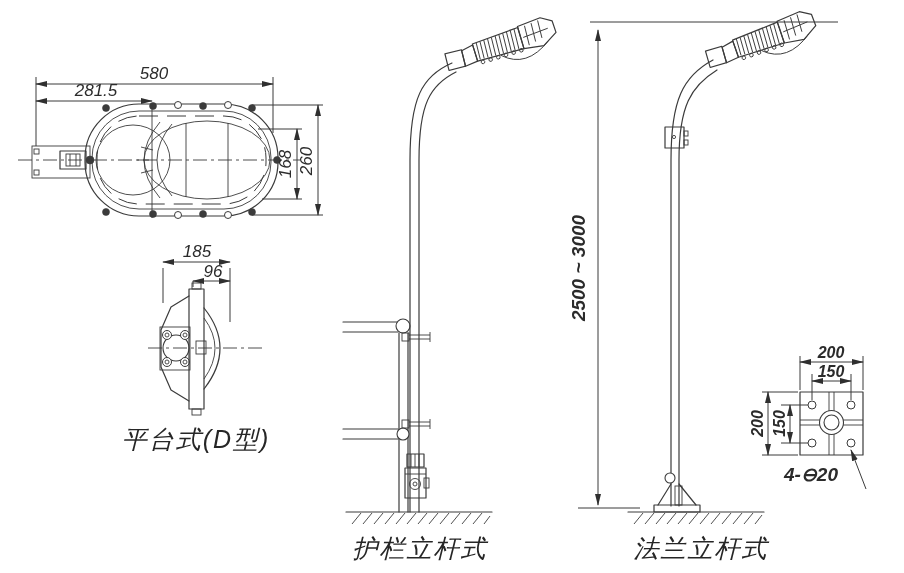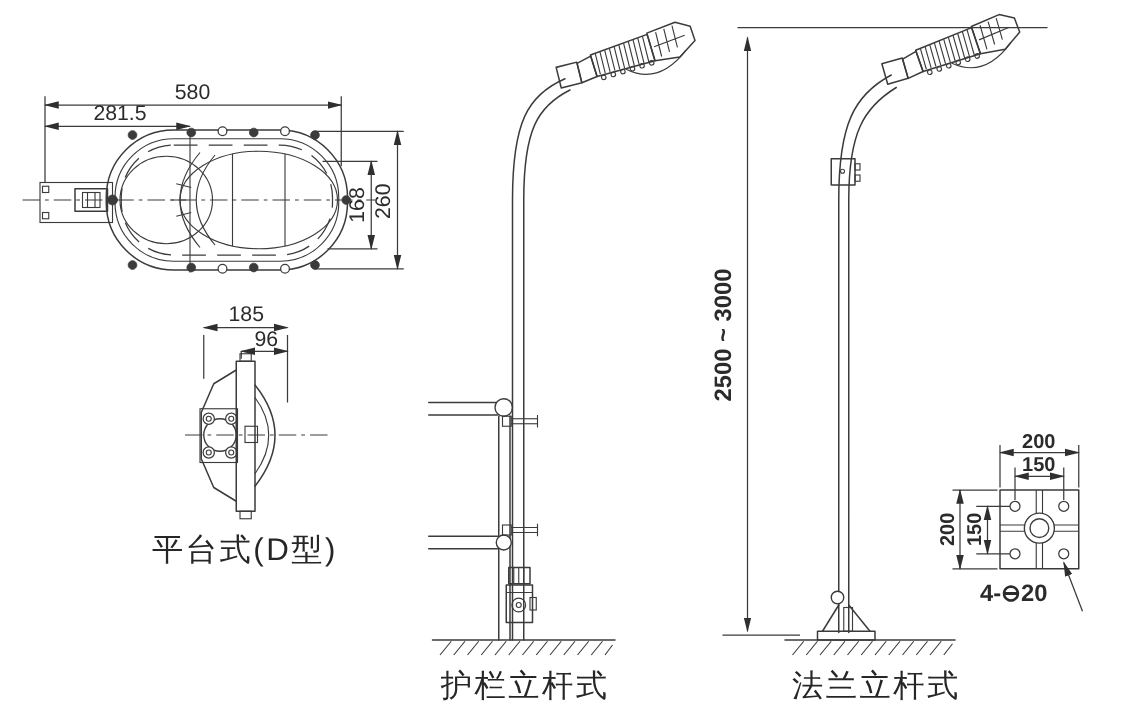--- a/index.html
+++ b/index.html
@@ -1,17 +1,17 @@
 <!DOCTYPE html>
 <html><head>
 <meta charset="utf-8">
 <style>
   html,body{margin:0;padding:0;background:#ffffff;}
   .canvas{position:relative;width:904px;height:573px;background:#ffffff;overflow:hidden;
-          font-family:"Liberation Sans",sans-serif;}
+          font-family:"Liberation Sans",sans-serif;font-style:italic;}
   svg{display:block;}
   .ln{stroke:#3b3b3b;fill:none;stroke-width:1.2;stroke-linejoin:round;stroke-linecap:round;}
   .thin{stroke:#3b3b3b;fill:none;stroke-width:0.9;}
   .dimln{stroke:#3b3b3b;fill:none;stroke-width:1;}
   .cl{stroke:#3b3b3b;fill:none;stroke-width:0.9;stroke-dasharray:14 4 3 4;}
   .seg{stroke:#3b3b3b;fill:none;stroke-width:1;stroke-dasharray:19 9;}
   .boltf{fill:#3b3b3b;stroke:#3b3b3b;stroke-width:0.6;}
   .bolto{fill:#ffffff;stroke:#3b3b3b;stroke-width:1;}
   .wfill{fill:#ffffff;stroke:#3b3b3b;stroke-width:1.1;}
   text.dim{font-family:"Liberation Sans",sans-serif;font-size:17px;fill:#2b2b2b;}

